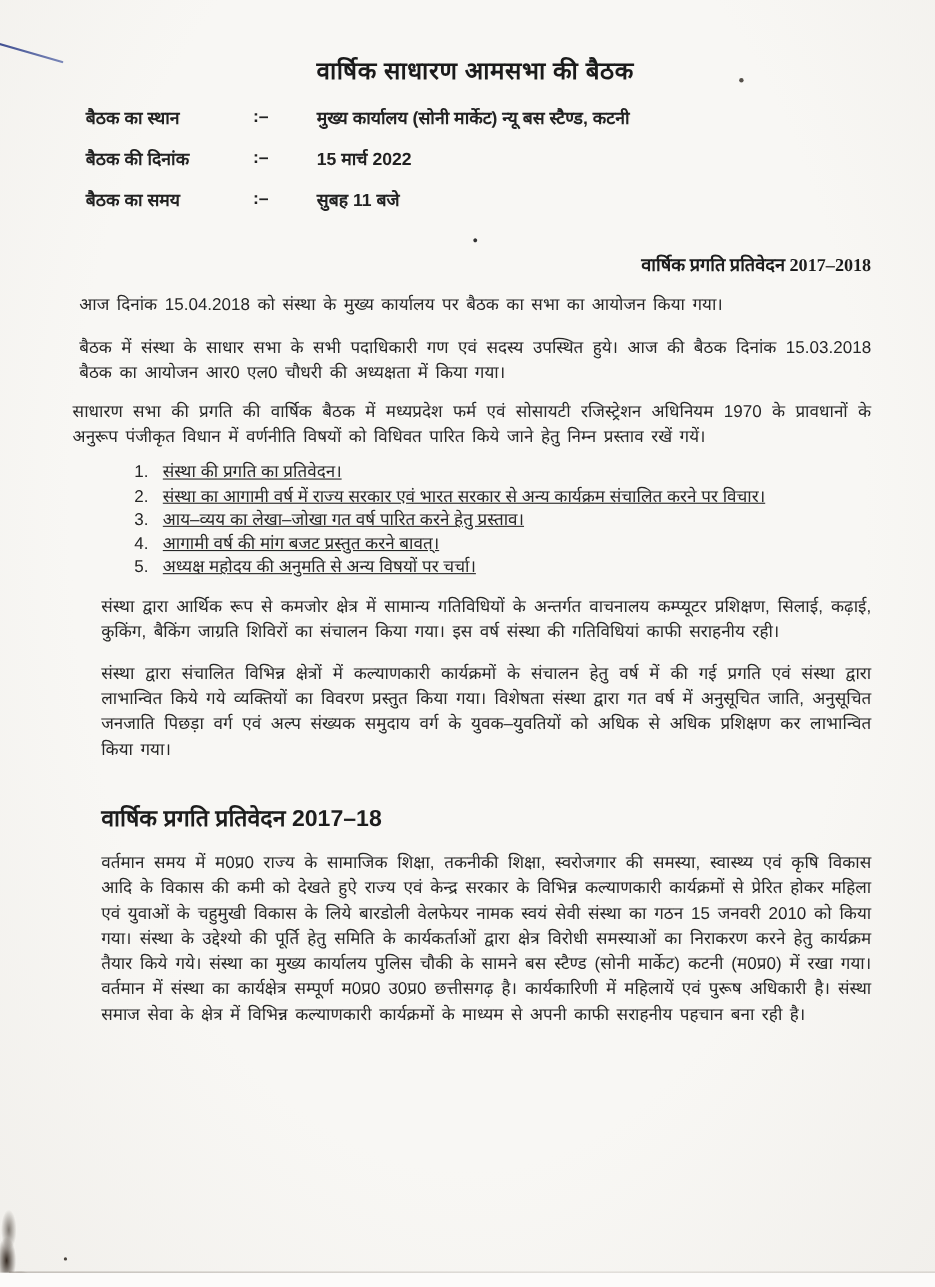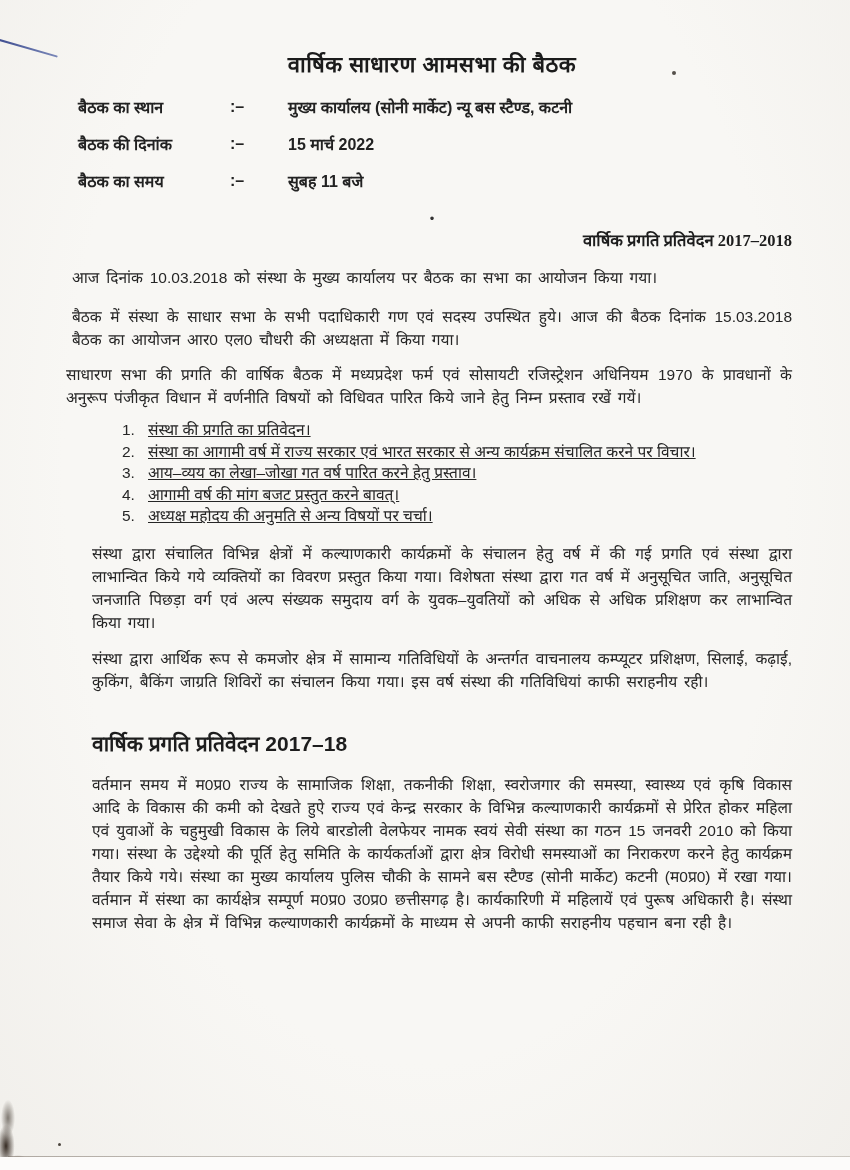--- a/index.html
+++ b/index.html
@@ -157,21 +157,21 @@
       <span class="meta-label">बैठक का समय</span>
       <span class="meta-sep">:–</span>
       <span class="meta-value">सुबह 11 बजे</span>
     </div>
   </div>
 
   <div class="center-dot">•</div>
 
   <h2 class="sec1-heading">वार्षिक प्रगति प्रतिवेदन 2017–2018</h2>
 
-  <p class="para p1">आज दिनांक 10.03.2018 को संस्था के मुख्य कार्यालय पर बैठक का सभा का आयोजन किया गया।</p>
+  <p class="para p1">आज दिनांक 15.04.2018 को संस्था के मुख्य कार्यालय पर बैठक का सभा का आयोजन किया गया।</p>
 
   <p class="para p2">बैठक में संस्था के साधार सभा के सभी पदाधिकारी गण एवं सदस्य उपस्थित हुये। आज की बैठक दिनांक 15.03.2018 बैठक का आयोजन आर0 एल0 चौधरी की अध्यक्षता में किया गया।</p>
 
   <p class="para p3">साधारण सभा की प्रगति की वार्षिक बैठक में मध्यप्रदेश फर्म एवं सोसायटी रजिस्ट्रेशन अधिनियम 1970 के प्रावधानों के अनुरूप पंजीकृत विधान में वर्णनीति विषयों को विधिवत पारित किये जाने हेतु निम्न प्रस्ताव रखें गयें।</p>
 
   <div class="proposal-list">
     <div class="list-row">
       <span class="list-num">1.</span>
       <span class="list-text">संस्था की प्रगति का प्रतिवेदन।</span>
     </div>
@@ -186,23 +186,23 @@
     <div class="list-row">
       <span class="list-num">4.</span>
       <span class="list-text">आगामी वर्ष की मांग बजट प्रस्तुत करने बावत्।</span>
     </div>
     <div class="list-row">
       <span class="list-num">5.</span>
       <span class="list-text">अध्यक्ष महोदय की अनुमति से अन्य विषयों पर चर्चा।</span>
     </div>
   </div>
 
+  <p class="para p5 indented">संस्था द्वारा आर्थिक रूप से कमजोर क्षेत्र में सामान्य गतिविधियों के अन्तर्गत वाचनालय कम्प्यूटर प्रशिक्षण, सिलाई, कढ़ाई, कुकिंग, बैकिंग जाग्रति शिविरों का संचालन किया गया। इस वर्ष संस्था की गतिविधियां काफी सराहनीय रही।</p>
+
   <p class="para p4 indented">संस्था द्वारा संचालित विभिन्न क्षेत्रों में कल्याणकारी कार्यक्रमों के संचालन हेतु वर्ष में की गई प्रगति एवं संस्था द्वारा लाभान्वित किये गये व्यक्तियों का विवरण प्रस्तुत किया गया। विशेषता संस्था द्वारा गत वर्ष में अनुसूचित जाति, अनुसूचित जनजाति पिछड़ा वर्ग एवं अल्प संख्यक समुदाय वर्ग के युवक–युवतियों को अधिक से अधिक प्रशिक्षण कर लाभान्वित किया गया।</p>
-
-  <p class="para p5 indented">संस्था द्वारा आर्थिक रूप से कमजोर क्षेत्र में सामान्य गतिविधियों के अन्तर्गत वाचनालय कम्प्यूटर प्रशिक्षण, सिलाई, कढ़ाई, कुकिंग, बैकिंग जाग्रति शिविरों का संचालन किया गया। इस वर्ष संस्था की गतिविधियां काफी सराहनीय रही।</p>
 
   <h2 class="sec2-heading">वार्षिक प्रगति प्रतिवेदन 2017–18</h2>
 
   <p class="para p6 indented">वर्तमान समय में म0प्र0 राज्य के सामाजिक शिक्षा, तकनीकी शिक्षा, स्वरोजगार की समस्या, स्वास्थ्य एवं कृषि विकास आदि के विकास की कमी को देखते हुऐ राज्य एवं केन्द्र सरकार के विभिन्न कल्याणकारी कार्यक्रमों से प्रेरित होकर महिला एवं युवाओं के चहुमुखी विकास के लिये बारडोली वेलफेयर नामक स्वयं सेवी संस्था का गठन 15 जनवरी 2010 को किया गया। संस्था के उद्देश्यो की पूर्ति हेतु समिति के कार्यकर्ताओं द्वारा क्षेत्र विरोधी समस्याओं का निराकरण करने हेतु कार्यक्रम तैयार किये गये। संस्था का मुख्य कार्यालय पुलिस चौकी के सामने बस स्टैण्ड (सोनी मार्केट) कटनी (म0प्र0) में रखा गया। वर्तमान में संस्था का कार्यक्षेत्र सम्पूर्ण म0प्र0 उ0प्र0 छत्तीसगढ़ है। कार्यकारिणी में महिलायें एवं पुरूष अधिकारी है। संस्था समाज सेवा के क्षेत्र में विभिन्न कल्याणकारी कार्यक्रमों के माध्यम से अपनी काफी सराहनीय पहचान बना रही है।</p>
 
   <div class="ink-smudge"></div>
   <div class="smudge-speck"></div>
   <div class="page-bottom"></div>
   <div class="page-edge-line"></div>
 

